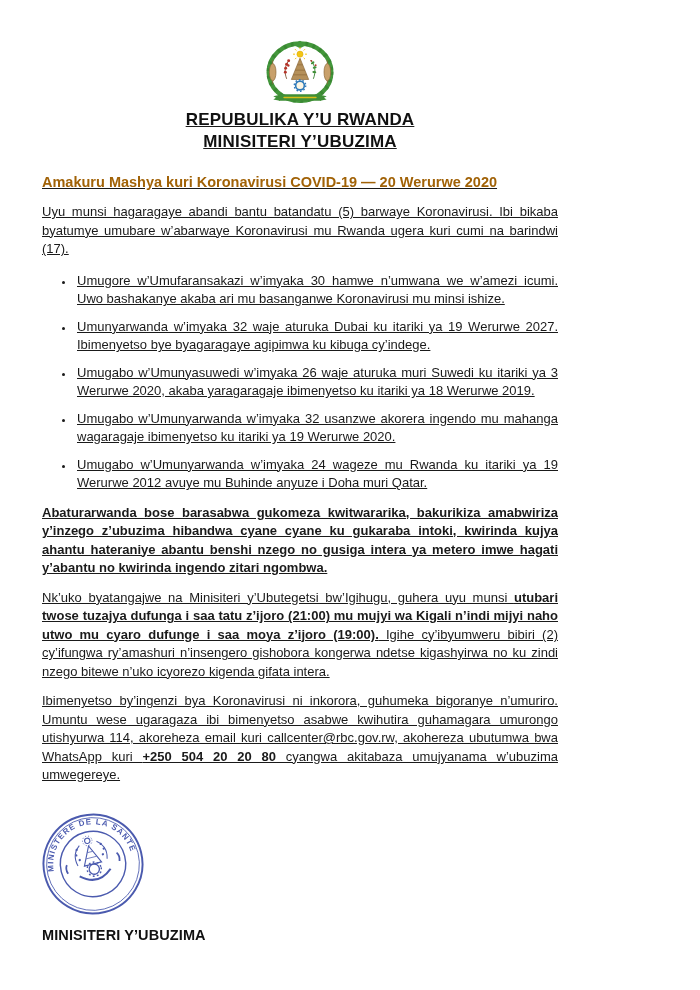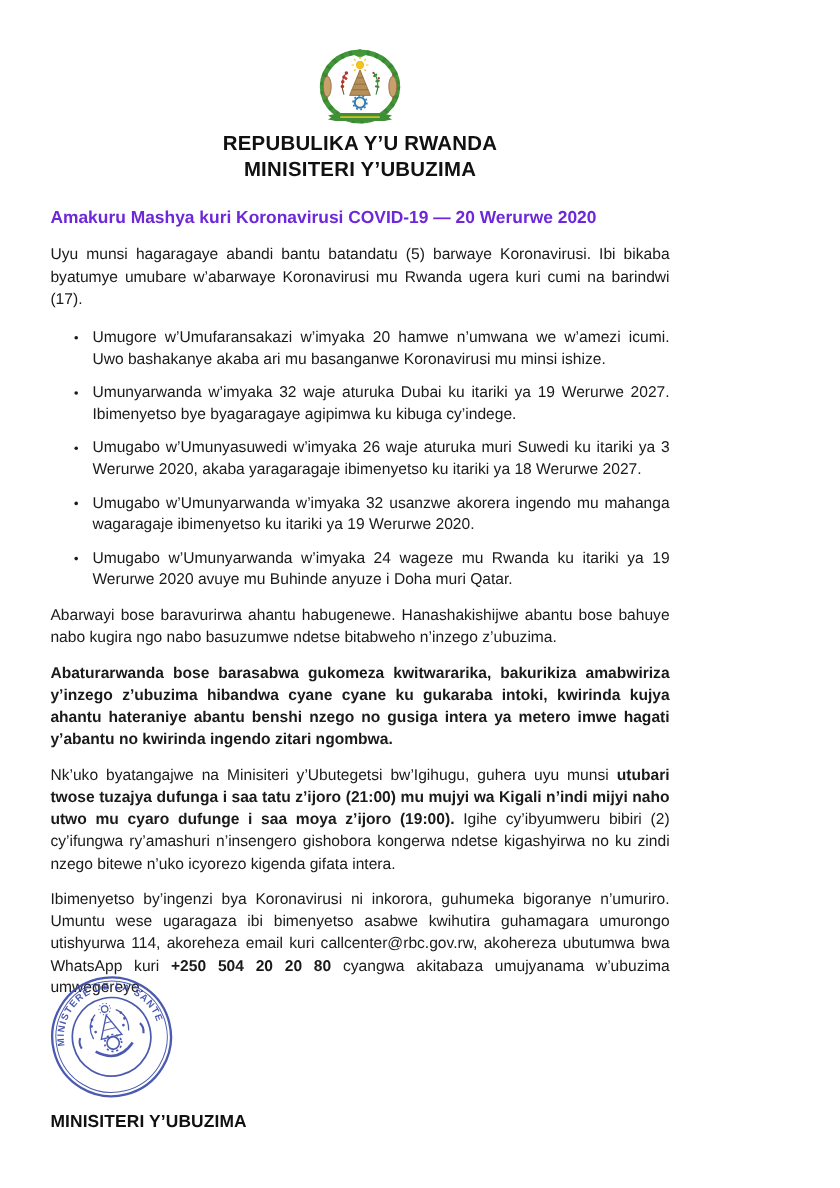--- a/index.html
+++ b/index.html
@@ -3,38 +3,39 @@
 <meta charset="utf-8">
 <style>
   html,body{margin:0;padding:0;background:#ffffff;}
   .page{
     position:relative;
     width:600px;height:990px;
     background:#ffffff;
     overflow:hidden;
     font-family:"Liberation Sans",sans-serif;
     color:var(--text,#1a1a1a);
+    text-decoration:underline;
   }
   .coat{display:block;margin:40px auto 0;}
   .hline{
     text-align:center;
     font-weight:bold;
     font-size:17px;
     line-height:19px;
     margin-top:3px;
     color:#111;
     letter-spacing:.2px;
   }
   .content{margin:0 42px;}
   .title{
     margin:22px 0 0;
     font-size:14.5px;
     font-weight:bold;
     line-height:19px;
-    color:#6d28d9;
+    color:#a16207;
   }
   .para{
     margin:11px 0 0;
     font-size:13px;
     line-height:18.5px;
     text-align:justify;
   }
   .para b{font-weight:bold;}
   .bullets{
     margin:13px 0 0;
@@ -143,28 +144,27 @@
 
   <div class="hline">REPUBULIKA Y’U RWANDA</div>
   <div class="hline">MINISITERI Y’UBUZIMA</div>
 
   <div class="content">
     <h1 class="title">Amakuru Mashya kuri Koronavirusi COVID-19 — 20 Werurwe 2020</h1>
 
     <p class="para"><span>Uyu munsi hagaragaye abandi bantu batandatu (5) barwaye Koronavirusi. Ibi bikaba byatumye umubare w’abarwaye Koronavirusi mu Rwanda ugera kuri cumi na barindwi (17).</span></p>
 
     <ul class="bullets">
-        <li>Umugore w’Umufaransakazi w’imyaka 20 hamwe n’umwana we w’amezi icumi. Uwo bashakanye akaba ari mu basanganwe Koronavirusi mu minsi ishize.</li>
+        <li>Umugore w’Umufaransakazi w’imyaka 30 hamwe n’umwana we w’amezi icumi. Uwo bashakanye akaba ari mu basanganwe Koronavirusi mu minsi ishize.</li>
         <li>Umunyarwanda w’imyaka 32 waje aturuka Dubai ku itariki ya 19 Werurwe 2027. Ibimenyetso bye byagaragaye agipimwa ku kibuga cy’indege.</li>
-        <li>Umugabo w’Umunyasuwedi w’imyaka 26 waje aturuka muri Suwedi ku itariki ya 3 Werurwe 2020, akaba yaragaragaje ibimenyetso ku itariki ya 18 Werurwe 2027.</li>
+        <li>Umugabo w’Umunyasuwedi w’imyaka 26 waje aturuka muri Suwedi ku itariki ya 3 Werurwe 2020, akaba yaragaragaje ibimenyetso ku itariki ya 18 Werurwe 2019.</li>
         <li>Umugabo w’Umunyarwanda w’imyaka 32 usanzwe akorera ingendo mu mahanga wagaragaje ibimenyetso ku itariki ya 19 Werurwe 2020.</li>
-        <li>Umugabo w’Umunyarwanda w’imyaka 24 wageze mu Rwanda ku itariki ya 19 Werurwe 2020 avuye mu Buhinde anyuze i Doha muri Qatar.</li>
+        <li>Umugabo w’Umunyarwanda w’imyaka 24 wageze mu Rwanda ku itariki ya 19 Werurwe 2012 avuye mu Buhinde anyuze i Doha muri Qatar.</li>
       </ul>
 
-    <p class="para"><span>Abarwayi bose baravurirwa ahantu habugenewe. Hanashakishijwe abantu bose bahuye nabo kugira ngo nabo basuzumwe ndetse bitabweho n’inzego z’ubuzima.</span></p>
     <p class="para"><b>Abaturarwanda bose barasabwa gukomeza kwitwararika, bakurikiza amabwiriza y’inzego z’ubuzima hibandwa cyane cyane ku gukaraba intoki, kwirinda kujya ahantu hateraniye abantu benshi nzego no gusiga intera ya metero imwe hagati y’abantu no kwirinda ingendo zitari ngombwa.</b></p>
     <p class="para"><span>Nk’uko byatangajwe na Minisiteri y’Ubutegetsi bw’Igihugu, guhera uyu munsi </span><b>utubari twose tuzajya dufunga i saa tatu z’ijoro (21:00) mu mujyi wa Kigali n’indi mijyi naho utwo mu cyaro dufunge i saa moya z’ijoro (19:00).</b><span> Igihe cy’ibyumweru bibiri (2) cy’ifungwa ry’amashuri n’insengero gishobora kongerwa ndetse kigashyirwa no ku zindi nzego bitewe n’uko icyorezo kigenda gifata intera.</span></p>
     <p class="para"><span>Ibimenyetso by’ingenzi bya Koronavirusi ni inkorora, guhumeka bigoranye n’umuriro. Umuntu wese ugaragaza ibi bimenyetso asabwe kwihutira guhamagara umurongo utishyurwa 114, akoreheza email kuri callcenter@rbc.gov.rw, akohereza ubutumwa bwa WhatsApp kuri </span><b>+250 504 20 20 80</b><span> cyangwa akitabaza umujyanama w’ubuzima umwegereye.</span></p>
   </div>
 
   <svg class="stamp" viewBox="0 0 120 120" aria-hidden="true">
     <g transform="rotate(-14 60 60)" fill="none" stroke="currentColor">
       <circle cx="60" cy="60" r="56" stroke-width="2.2"></circle>
       <circle cx="60" cy="60" r="52.5" stroke-width="0.9"></circle>
       <circle cx="60" cy="60" r="37" stroke-width="1.6"></circle>

